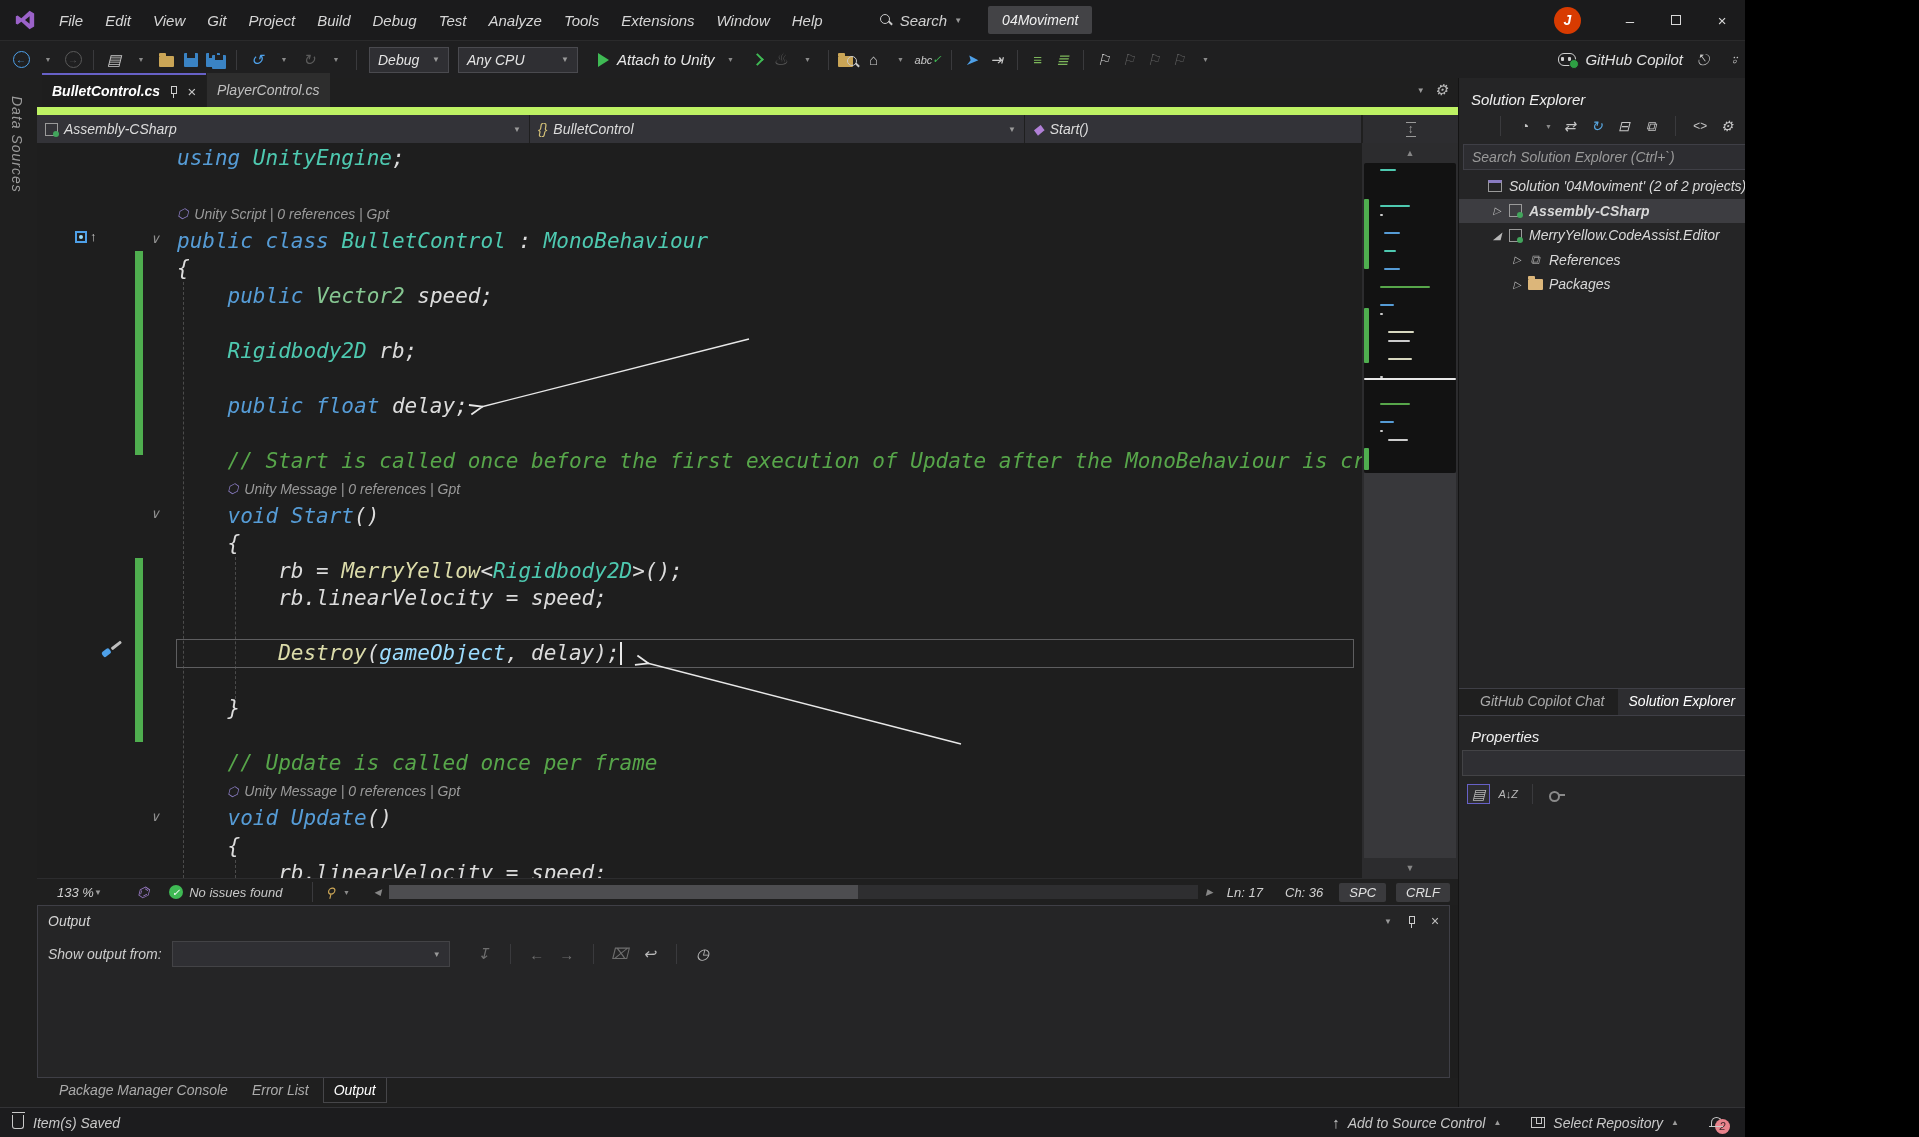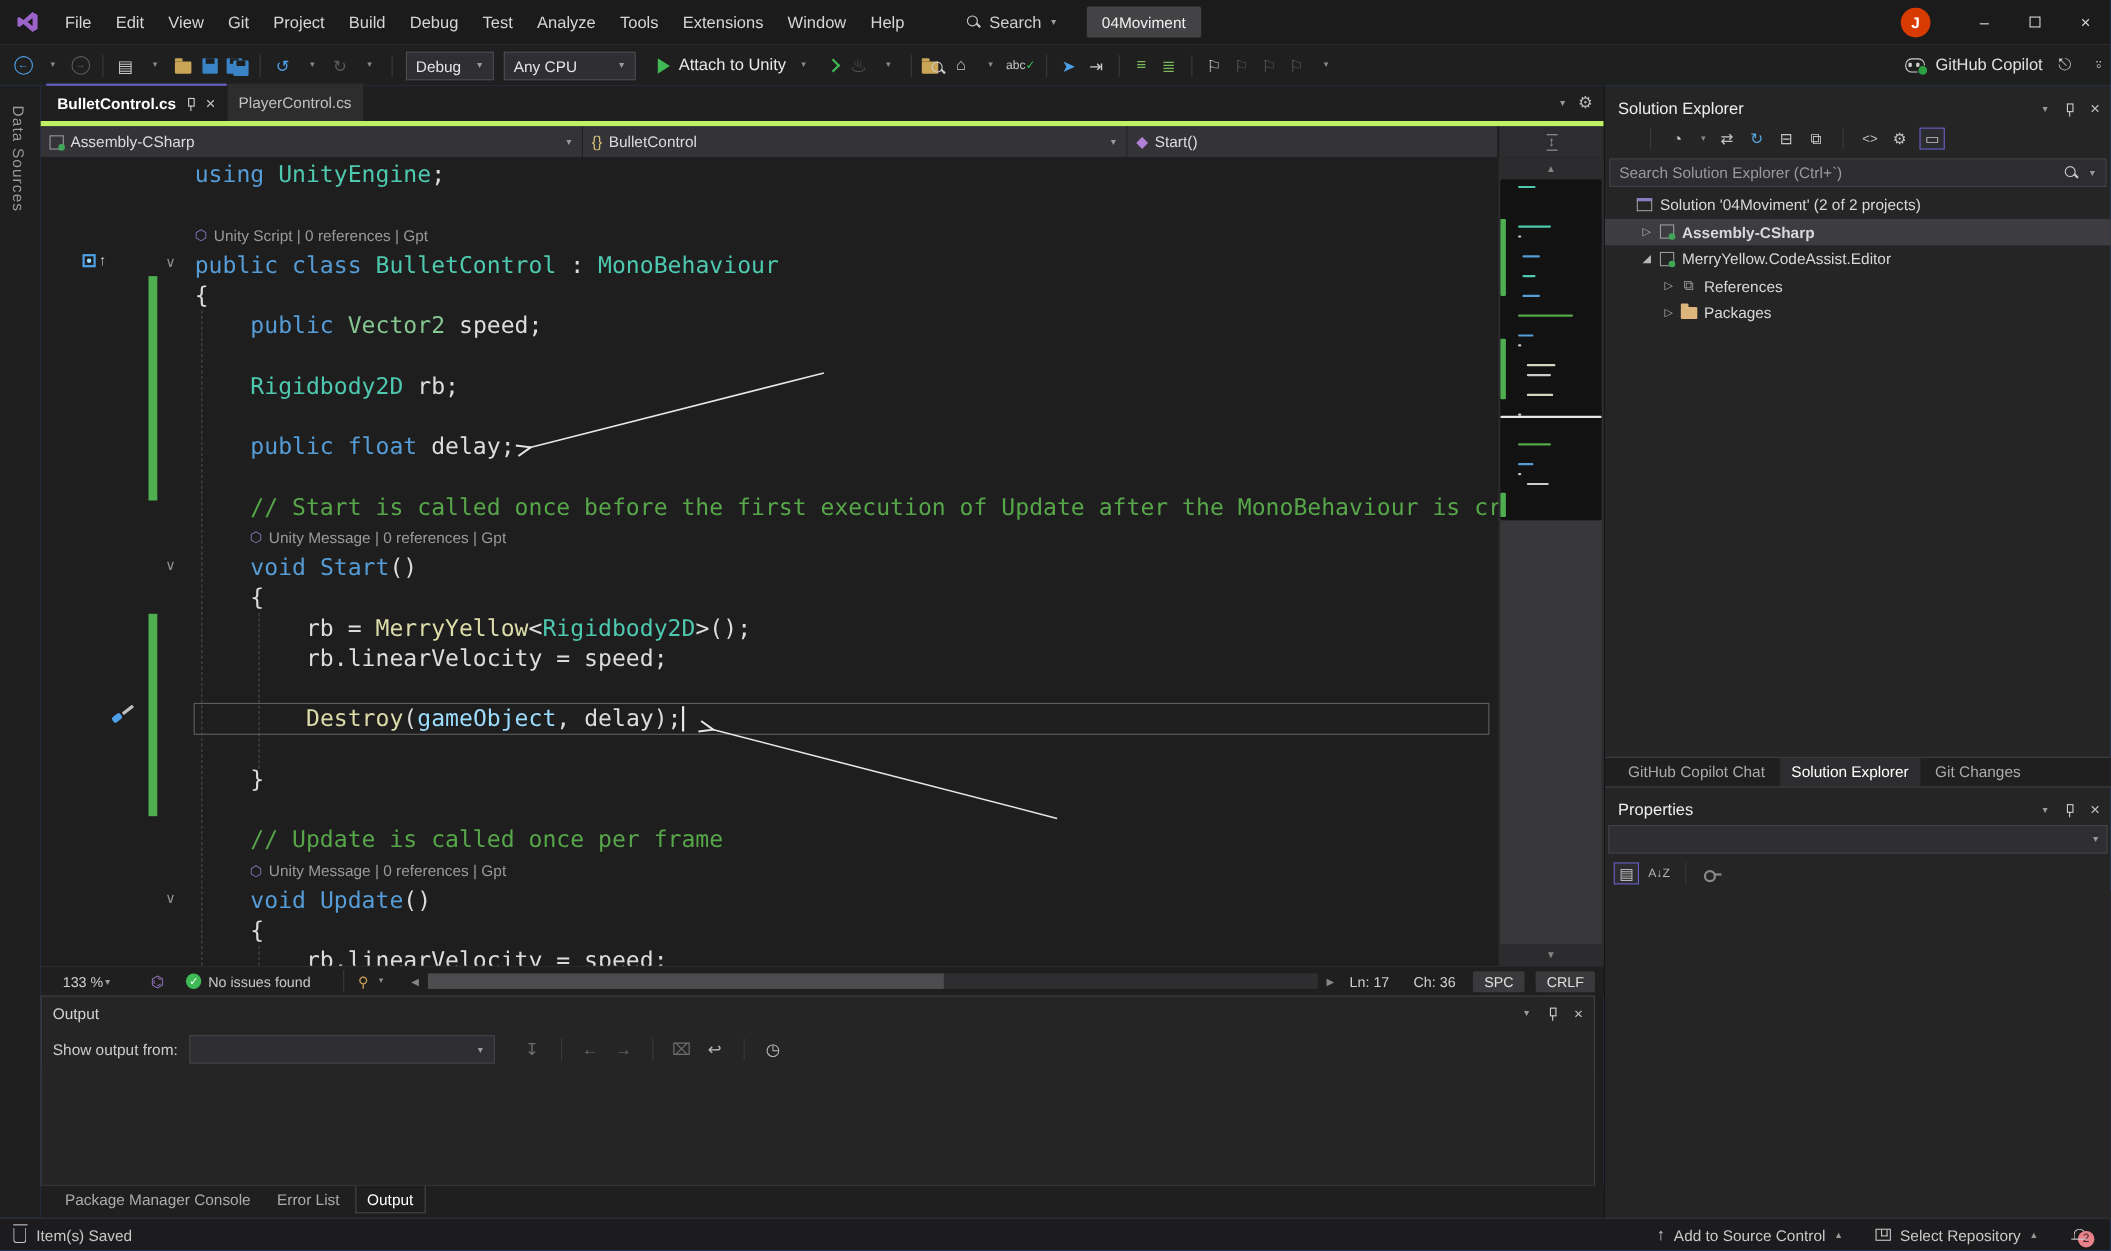--- a/index.html
+++ b/index.html
@@ -1,18 +1,18 @@
 <!DOCTYPE html>
 <html><head>
 <meta charset="utf-8">
 <style>
   * { margin:0; padding:0; box-sizing:border-box; }
   html,body { background:#000; }
   body { font-family:"Liberation Sans", sans-serif; }
-  #app { position:relative; width:1919px; height:1137px; background:#3b82f6; color:#cccccc; overflow:hidden; font-size:15px; }
+  #app { position:relative; width:1745px; height:1137px; background:#eab308; color:#cccccc; overflow:hidden; font-size:15px;font-style:italic; }
 
   
   .titlebar { height:40px; display:flex; align-items:center; background:#1b1b1c; }
   .vs-logo { width:26px; height:22px; margin:0 10px 0 12px; flex:none; }
   .menu { display:flex; align-items:center; height:100%; }
   .menu-item { padding:0 11px; height:100%; display:flex; align-items:center; color:#d6d6d6; cursor:default; }
   .tb-search { display:flex; align-items:center; gap:7px; margin-left:46px; color:#d0d0d0; }
   .mag { position:relative; width:13px; height:13px; }
   .mag::before { content:""; position:absolute; left:0; top:0; width:8px; height:8px; border:1.5px solid #c9c9c9; border-radius:50%; }
   .mag::after { content:""; position:absolute; left:8px; top:8px; width:5px; height:1.5px; background:#c9c9c9; transform:rotate(45deg); }
@@ -44,21 +44,21 @@
   .copilot-ico::after { content:""; position:absolute; right:-4px; bottom:-4px; width:8px; height:8px; border-radius:50%; background:#2ea043; border:1px solid #1f1f20; }
 
   
   .main { display:flex; height:1029px; }
   .edge-strip { width:37px; background:#1f1f1f; flex:none; }
   .edge-label { writing-mode:vertical-rl; color:#9b9b9b; font-size:14px; margin:18px 0 0 9px; letter-spacing:1px; }
 
   .center { width:1421px; flex:none; display:flex; flex-direction:column; background:#1e1e1e; }
 
   
-  .tabstrip { height:37px; background:#1f1f1f; display:flex; align-items:flex-end; border-bottom:5px solid #bef264; }
+  .tabstrip { height:37px; background:#1f1f1f; display:flex; align-items:flex-end; border-bottom:8px solid #bef264; }
   .dtab { height:34px; display:flex; align-items:center; padding:0 10px; gap:8px; font-size:14px; }
   .dtab.active { background:#1e1e1e; border-top:2px solid #6761c7; color:#ffffff; margin-left:5px; }
   .dtab.inactive { background:#2d2d2d; color:#c0c0c0; margin-left:1px; }
   .tclose { color:#c8c8c8; font-size:15px; }
   .pin { position:relative; width:11px; height:13px; display:inline-block; }
   .pin::before { content:""; position:absolute; left:3px; top:1px; width:4px; height:6px; border:1px solid #cfcfcf; }
   .pin::after { content:""; position:absolute; left:5px; top:8px; width:1px; height:5px; background:#cfcfcf; }
   .tabstrip-right { margin-left:auto; display:flex; align-items:center; gap:10px; padding:0 10px 8px 0; color:#b8b8b8; }
 
   
@@ -156,21 +156,21 @@
   .props-toolbar { height:32px; display:flex; align-items:center; gap:8px; padding:0 8px; color:#b8b8b8; }
   .pi { min-width:20px; text-align:center; font-size:14px; }
   .pi.boxed { border:1px solid #6761c7; background:#2d2d31; padding:1px 4px; }
   .key-ico { position:relative; width:16px; height:8px; display:inline-block; }
   .key-ico::before { content:""; position:absolute; left:0; top:0; width:7px; height:7px; border:2px solid #8a8a8a; border-radius:50%; }
   .key-ico::after { content:""; position:absolute; left:9px; top:3px; width:7px; height:2px; background:#8a8a8a; }
   .props-body { flex:1; background:#252526; }
 
   
   .statusbar { height:30px; display:flex; align-items:center; background:#1c1c1e; border-top:1px solid #333336; padding:0 12px; color:#c8c8c8; font-size:14px; }
-  .sb-left { display:flex; align-items:center; gap:9px; }
+  .sb-left { display:flex; gap:9px; }
   .flag-ico { width:12px; height:14px; border:1.5px solid #c8c8c8; border-top:none; border-radius:0 0 3px 3px; position:relative; }
   .flag-ico::before { content:""; position:absolute; left:-1.5px; top:-3px; width:13px; height:1.5px; background:#c8c8c8; }
   .sb-right { margin-left:auto; display:flex; align-items:center; gap:10px; }
   .sb-item { display:flex; align-items:center; gap:8px; padding:0 10px; }
   .box-ico { width:14px; height:11px; border:1.5px solid #c8c8c8; position:relative; }
   .box-ico::after { content:""; position:absolute; left:4px; top:0; width:4px; height:5px; border:1.5px solid #c8c8c8; border-top:none; }
   .bell { position:relative; width:14px; height:14px; }
   .bell::before { content:""; position:absolute; left:2px; top:1px; width:9px; height:9px; border:1.5px solid #c8c8c8; border-bottom:none; border-radius:6px 6px 0 0; }
   .bell::after { content:""; position:absolute; left:0; top:10px; width:14px; height:1.5px; background:#c8c8c8; }
   .badge { position:absolute; right:-7px; bottom:-4px; min-width:15px; height:15px; border-radius:50%; background:#e8838c; color:#40252a; font-size:11px; display:flex; align-items:center; justify-content:center; }

